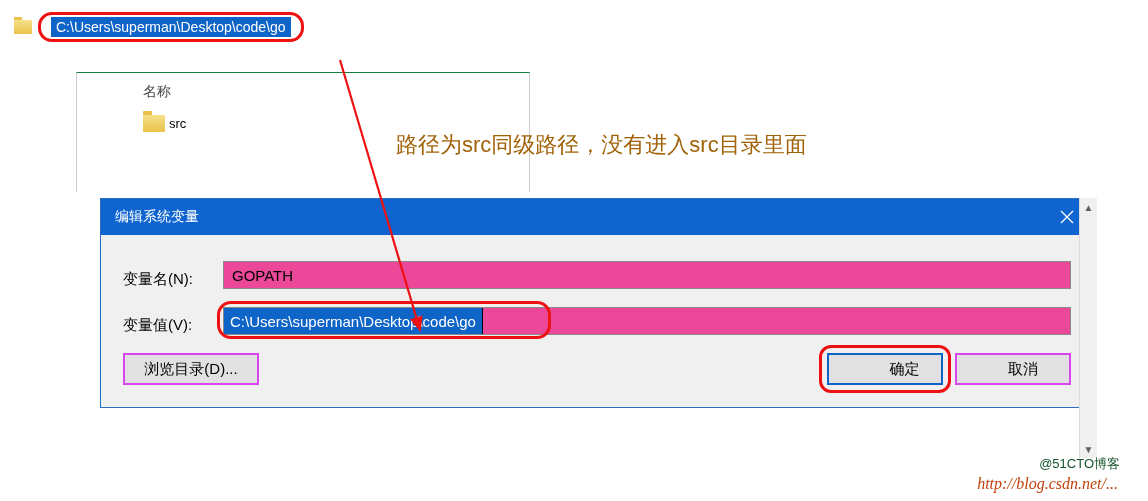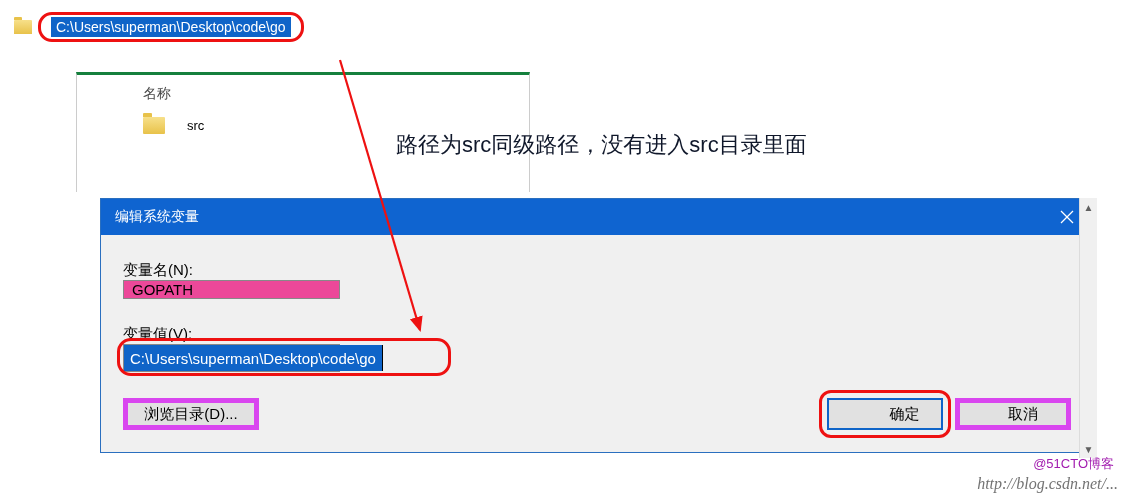--- a/index.html
+++ b/index.html
@@ -47,58 +47,58 @@
       padding: 2px 5px;
       font-size: 14px;
     }
     
     
     .file-pane {
       position: absolute;
       left: 76px; top: 72px;
       width: 454px; height: 120px;
       border: 1px solid #ccc;
-      border-top: 3px solid #15803d;
+      border-top: 1px solid #15803d;
       border-bottom: none;
       background: #fff;
       padding: 6px 16px;
     }
     .scroll-arrow {
       position: absolute;
       left: 82px; top: 80px;
       color: #a0a0a0;
       font-size: 12px;
       user-select: none;
     }
     .file-header {
       color: #4a4a4a;
       font-size: 14px;
       padding: 4px 0 10px 50px;
     }
     .file-row {
       display: flex; align-items: center;
       padding: 4px 0 4px 50px;
-      gap: 22px;
+      gap: 4px;
     }
     .folder-icon-med {
       width: 22px; height: 17px;
       background: linear-gradient(#f7e08a, #e8c24a);
       border-radius: 1px;
       position: relative;
     }
     .folder-icon-med::before {
       content: ""; position: absolute; left: 0; top: -4px;
       width: 9px; height: 4px; background: #e8c24a; border-radius: 1px 1px 0 0;
     }
     
     
     .annotation {
       position: absolute;
       left: 396px; top: 130px;
-      color: #0f172a;
+      color: #a16207;
       font-size: 22px;
       font-weight: 400;
     }
     
     
     .arrow-svg {
       position: absolute;
       left: 0; top: 0;
       width: 1148px; height: 501px;
       pointer-events: none;
@@ -128,23 +128,22 @@
       color: #fff;
     }
     .close-btn svg { width: 14px; height: 14px; }
     
     .dialog-body {
       background: #f0f0f0;
       padding: 26px 22px 22px 22px;
     }
     .form-row {
       display: flex;
-      align-items: flex-start;
-      margin-bottom: 26px;
-      flex-direction: column;
+      align-items: flex-end;
+      margin-bottom: 18px;
     }
     .form-label {
       width: 100px;
       font-size: 15px;
       color: #000;
     }
     .form-input {
       flex: 1;
       height: 28px;
       border: 1px solid #888;
@@ -173,21 +172,21 @@
     
     .button-row {
       display: flex;
       gap: 12px;
       align-items: center;
     }
     .win-btn {
       height: 32px;
       min-width: 136px;
       background: #e1e1e1;
-      border: 5px solid #d946ef;
+      border: 2px solid #d946ef;
       font-size: 15px;
       font-family: inherit;
       cursor: pointer;
     }
     .btn-spacer { flex: 1; }
     .ok-highlight {
       position: absolute;
       border: 3px solid #e11; border-radius: 12px;
       pointer-events: none;
     }
@@ -208,29 +207,29 @@
     .right-scrollbar .up, .right-scrollbar .down {
       height: 18px; display: flex; align-items: center; justify-content: center;
       color: #606060; font-size: 10px;
     }
     .right-scrollbar .down { position: absolute; bottom: 0; width: 100%; }
     
     
     .watermark {
       position: absolute;
       right: 30px; bottom: 8px;
-      color: #737373;
+      color: #c2410c;
       font-size: 16px;
       font-family: "Times New Roman", serif;
       font-style: italic;
     }
     .watermark2 {
       position: absolute;
-      right: 34px; bottom: 28px;
-      color: #a21caf;
+      right: 28px; bottom: 28px;
+      color: #14532d;
       font-size: 13px;
     }
   </style>
 </head>
 <body>
 
 <div class="explorer-top">
   <div class="address-row">
     <span class="folder-icon-sm"></span>
     <span class="address-highlight">

